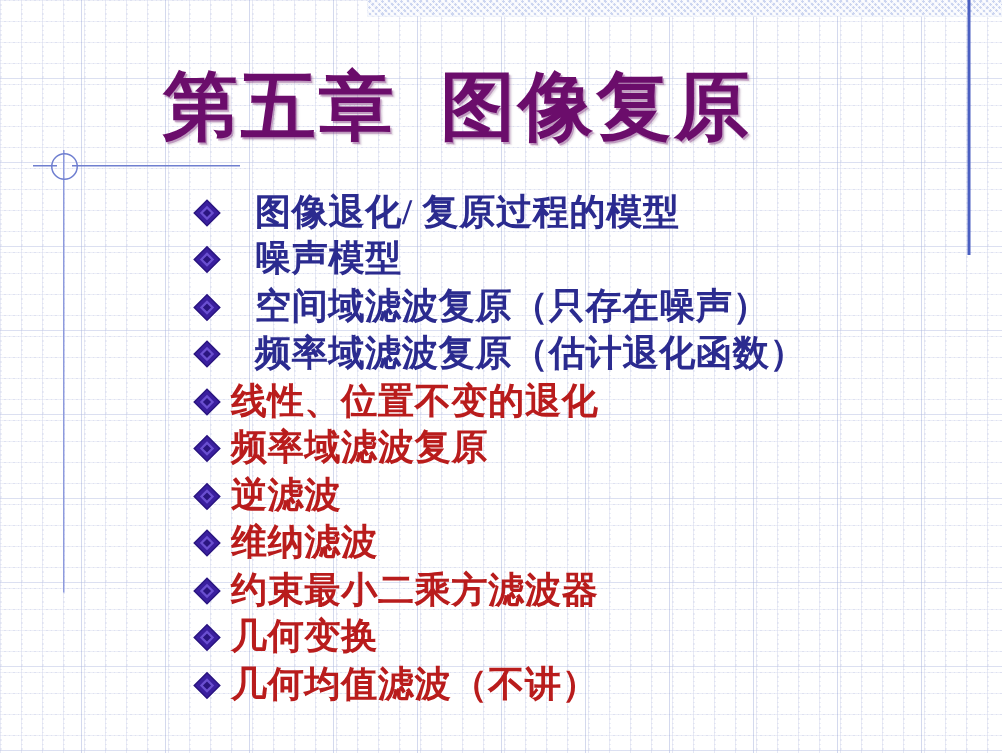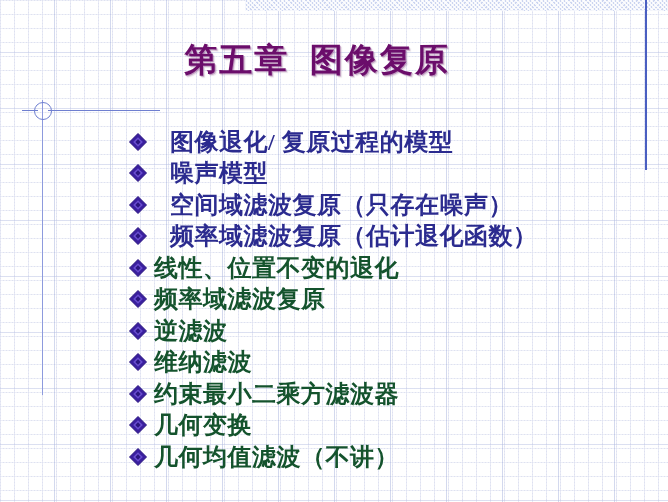--- a/index.html
+++ b/index.html
@@ -110,26 +110,26 @@
     width: 16px;
     height: 16px;
     border: 1px solid #6f7fd0;
     border-radius: 50%;
     background: transparent;
   }
 
   
   .slide-title {
     position: absolute;
-    left: 12px;
+    left: 0;
     top: 38px;
     width: 610px;
     text-align: center;
     font-family: "Liberation Serif", "DejaVu Serif", serif;
-    font-size: 33px;
+    font-size: 50px;
     font-weight: bold;
     letter-spacing: 2px;
     color: #6b0d6b;
     text-shadow:
       1px 1px 0 rgba(120,30,120,0.35),
       2px 2px 1px rgba(150,120,150,0.25);
     white-space: pre;
   }
 
   
@@ -155,21 +155,21 @@
   .bullet-marker svg { display: block; }
 
   .bullet-text {
     font-family: "Liberation Serif", "DejaVu Serif", serif;
     font-size: 24px;
     font-weight: bold;
     line-height: 26px;
     letter-spacing: 0.5px;
   }
   .c-navy   { color: #2b2b8f; padding-left: 16px; }
-  .c-red    { color: #14532d; }
+  .c-red    { color: #b91c1c; }
 </style>
 </head>
 <body>
 
 <div id="slide">
 
   <div class="grid-layer grid-minor"></div>
   <div class="grid-layer grid-major"></div>
 
   <div class="top-band"></div>

